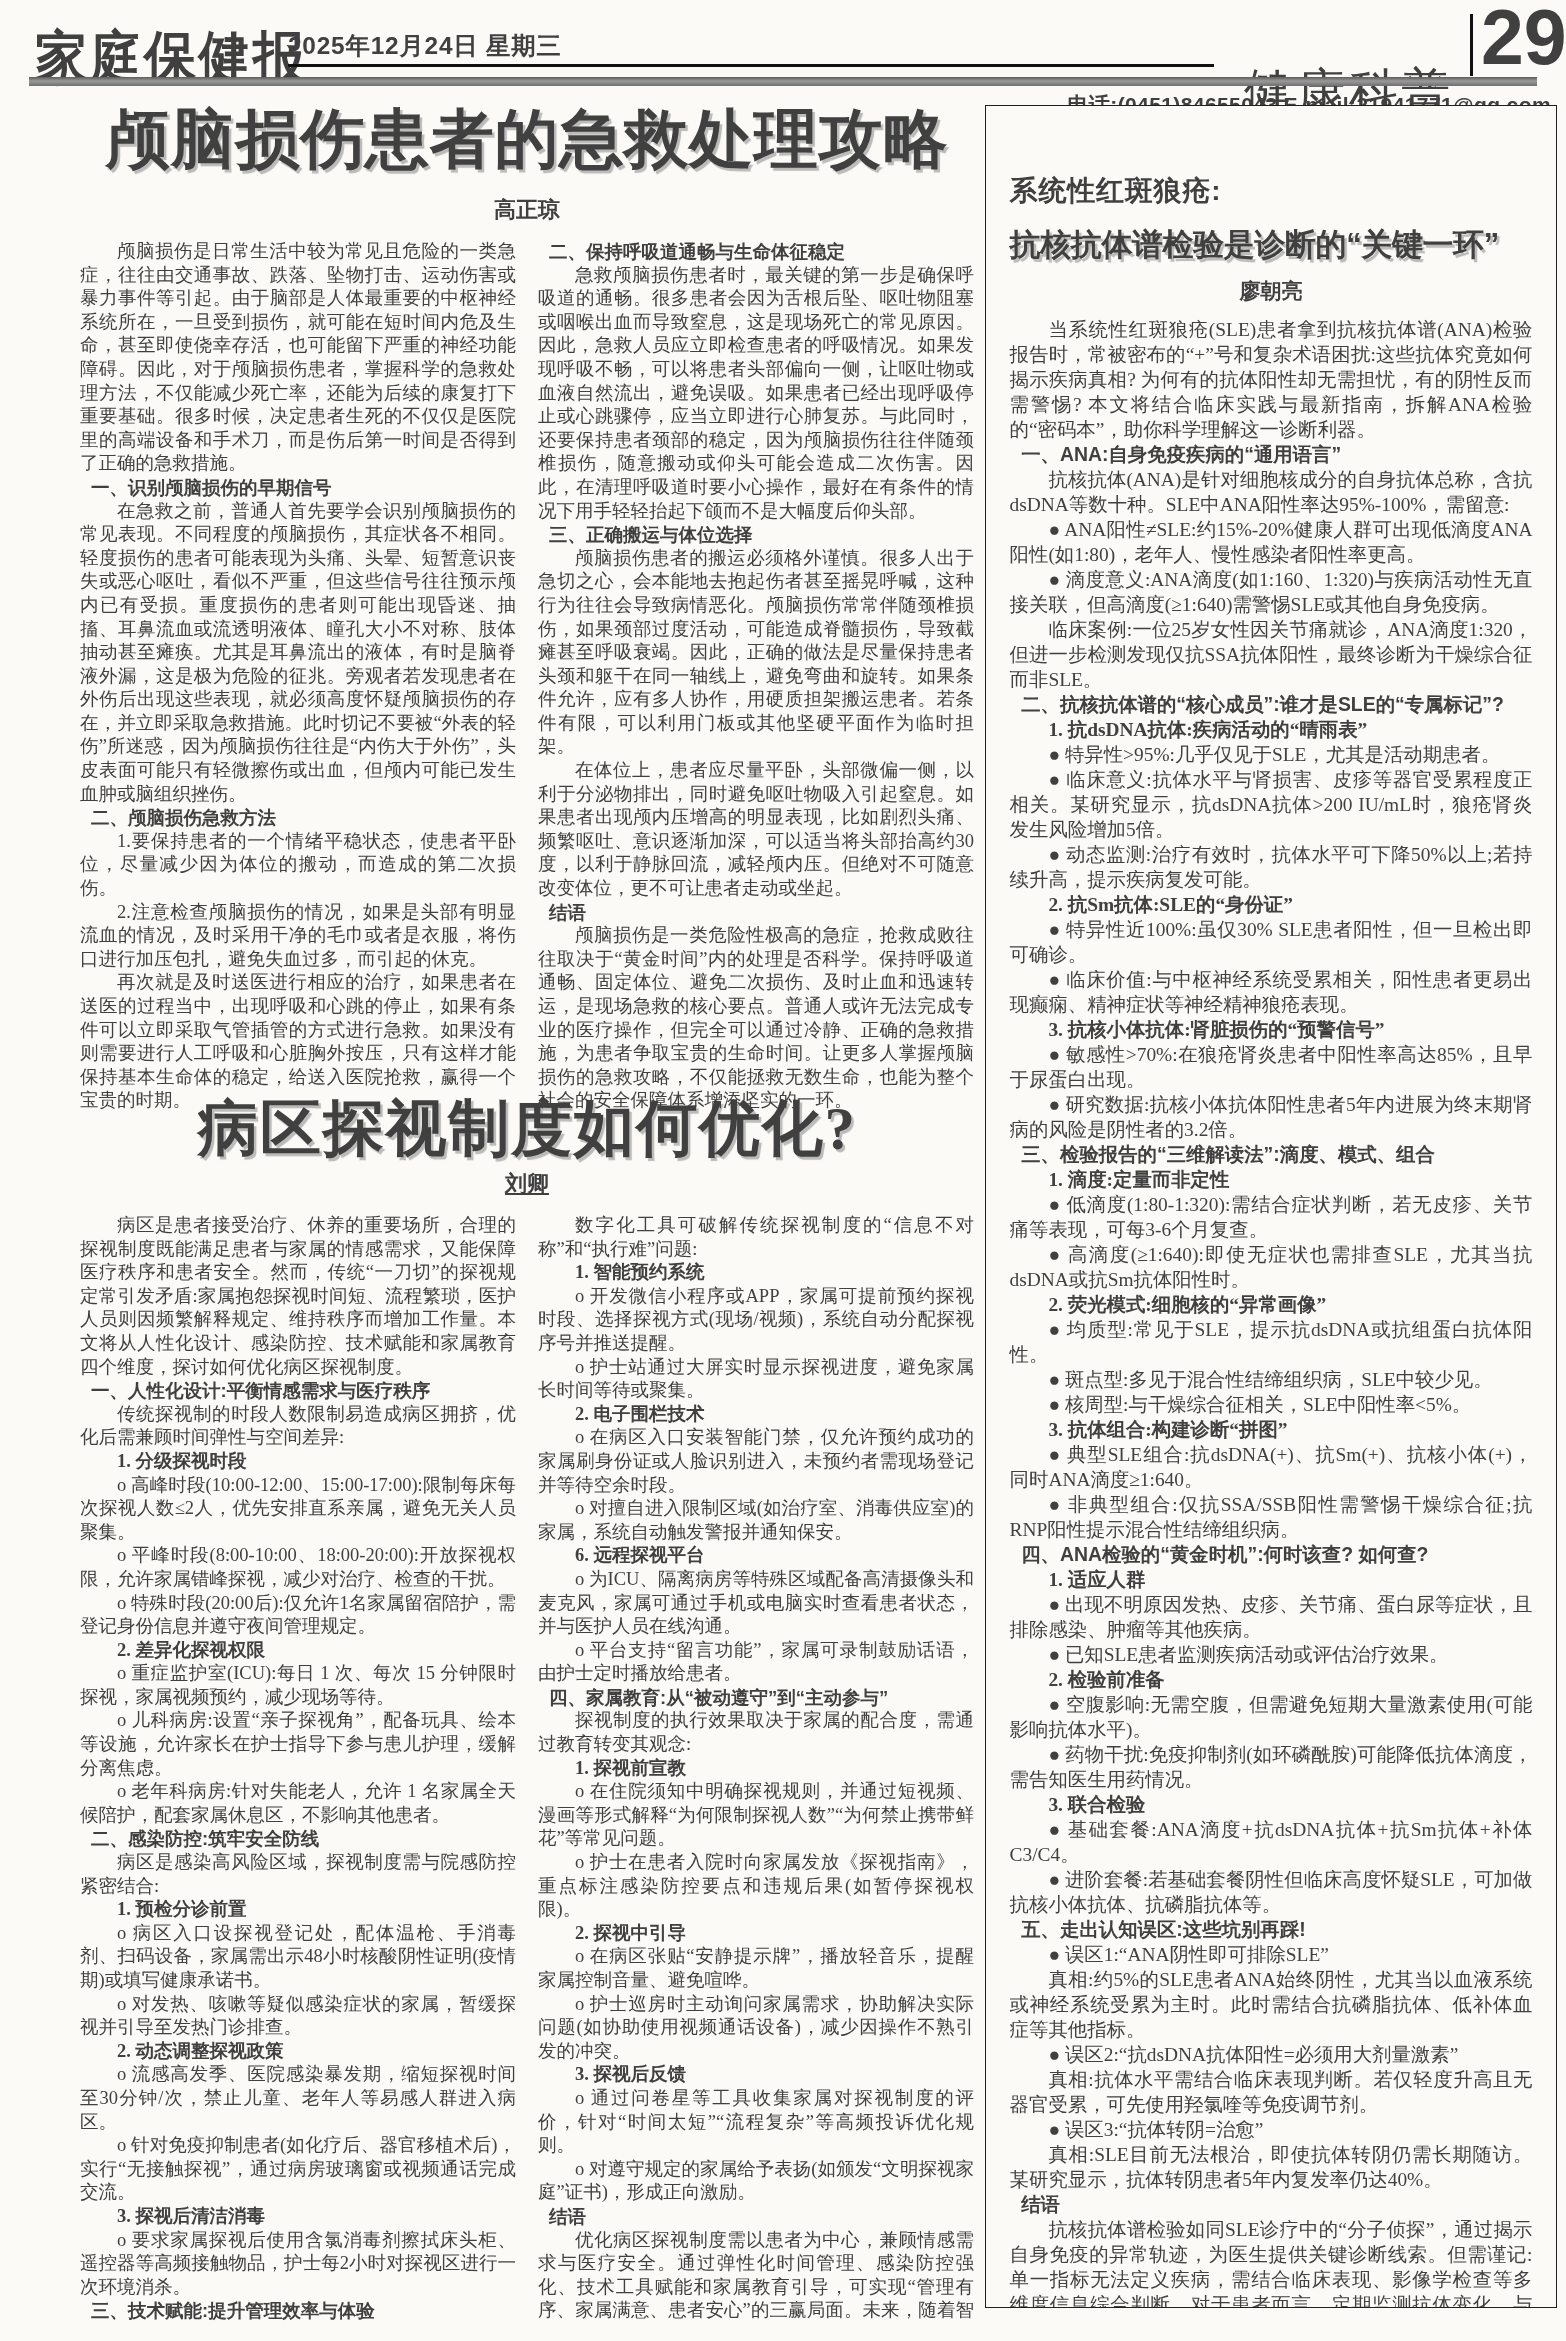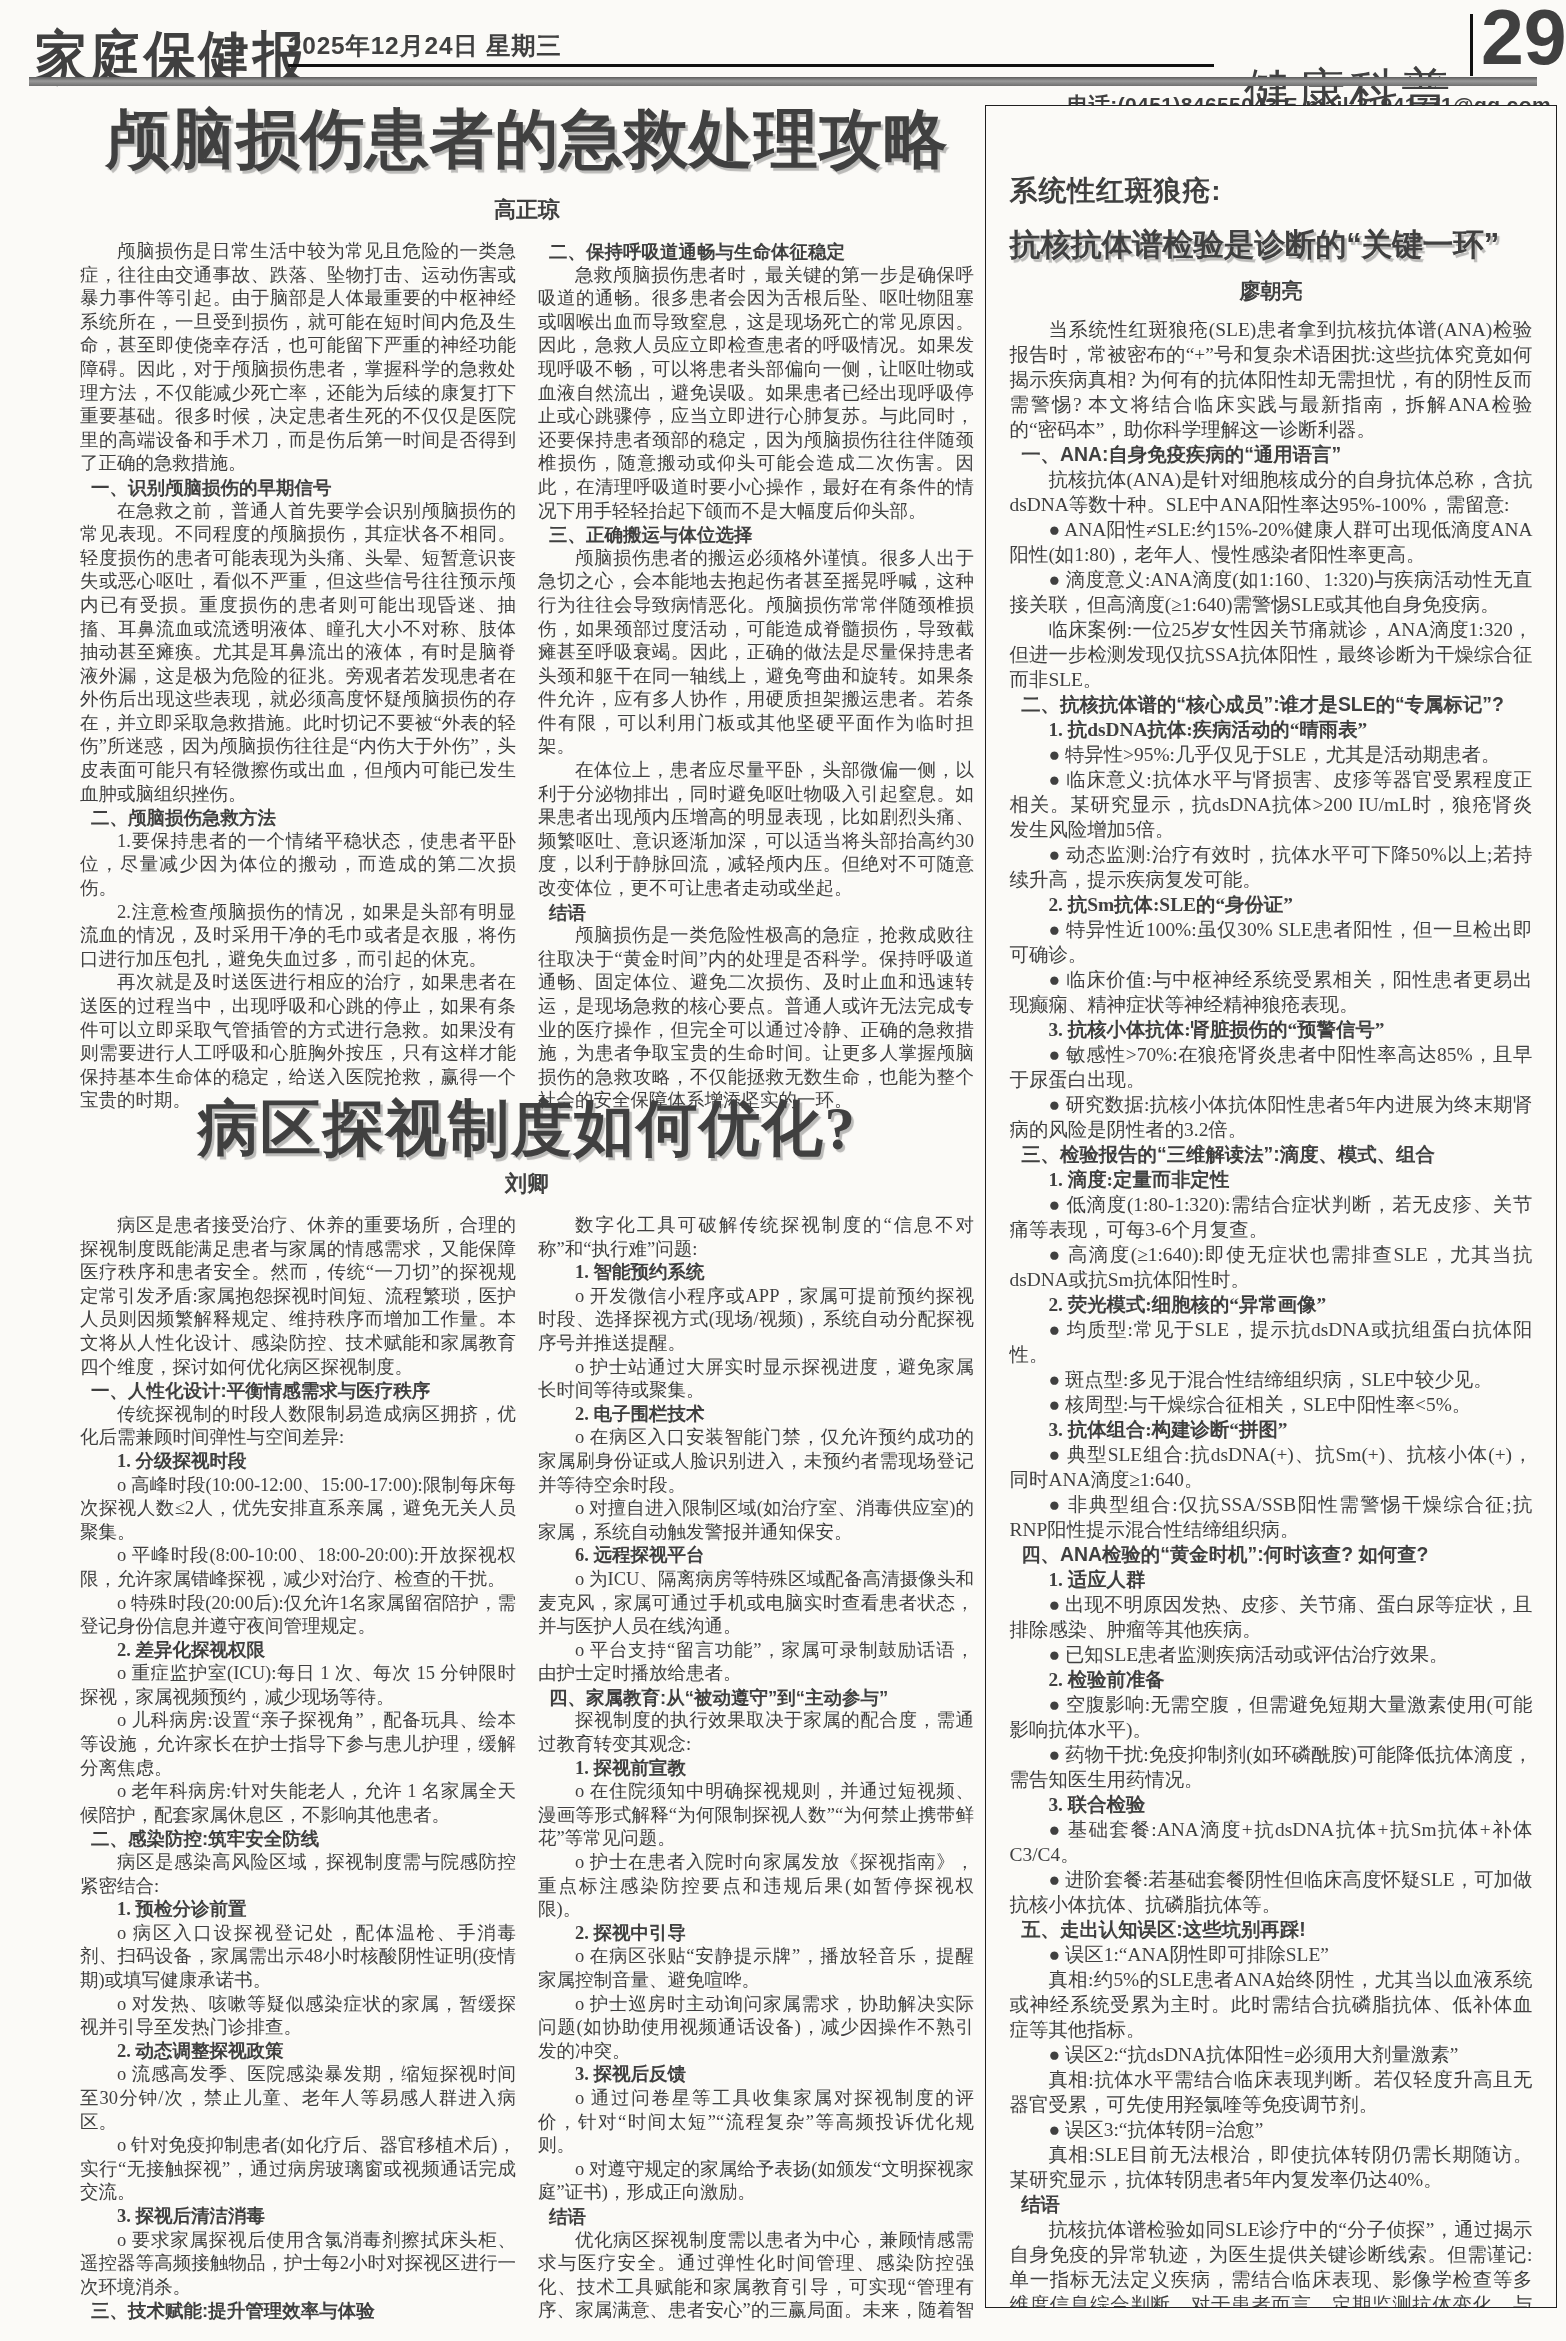--- a/index.html
+++ b/index.html
@@ -32,21 +32,21 @@
   
   #a1{position:absolute;left:80px;top:108px;width:894px;}
   #a1 .title{font-size:64px;font-weight:bold;text-align:center;letter-spacing:0.8px;line-height:1.0;}
   #a1 .byline{font-size:22px;font-weight:bold;text-align:center;margin-top:23px;}
   #a1 .body{margin-top:15px;height:890px;column-count:2;column-gap:22px;column-fill:auto;
             font-size:18.5px;line-height:23.6px;overflow:hidden;}
 
   
   #a2{position:absolute;left:80px;top:1098px;width:894px;}
   #a2 .title{font-size:61px;font-weight:bold;text-align:center;letter-spacing:1.7px;line-height:1.0;}
-  #a2 .byline{font-size:22px;font-weight:bold;text-align:center;margin-top:10px;}
+  #a2 .byline{font-size:22px;font-weight:bold;text-align:center;margin-top:10px;text-decoration:underline;}
   #a2 .body{margin-top:15px;height:1121px;column-count:2;column-gap:22px;column-fill:auto;
             font-size:18.5px;line-height:23.6px;overflow:hidden;}
 
   
   #a3{position:absolute;left:985px;top:105px;width:572px;height:2203px;
       border:1.7px solid #1f1f1f;padding:22px 23.6px 15px 23.6px;overflow:hidden;background:#fbfaf7;}
   #a3 .kicker{font-family:"Liberation Sans", sans-serif;font-weight:bold;font-size:28px;letter-spacing:0.8px;margin-top:44px;}
   #a3 .title{font-family:"Liberation Sans", sans-serif;font-weight:bold;font-size:31px;
              margin-top:13.5px;letter-spacing:-0.4px;white-space:nowrap;}
   #a3 .byline{font-size:21px;font-weight:bold;text-align:center;margin-top:11.8px;}

